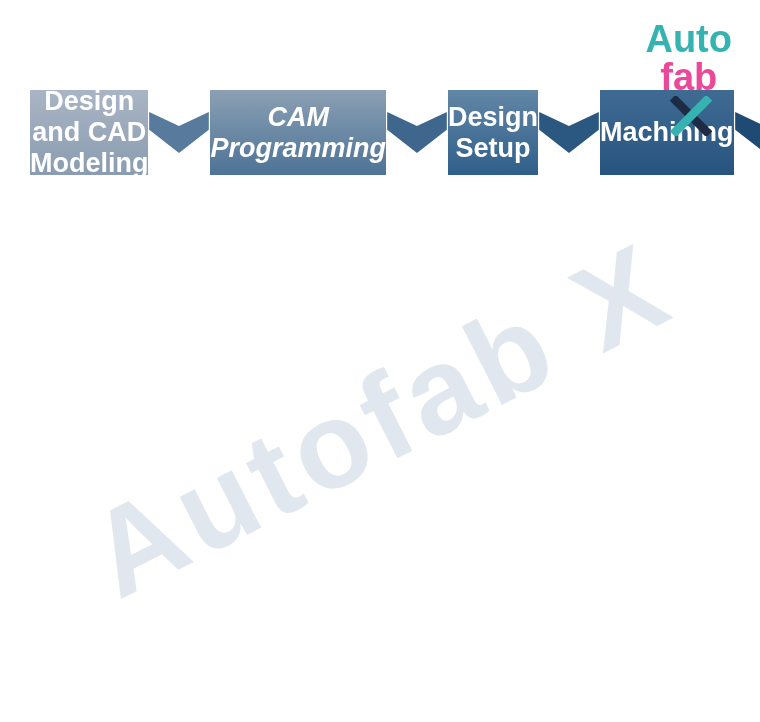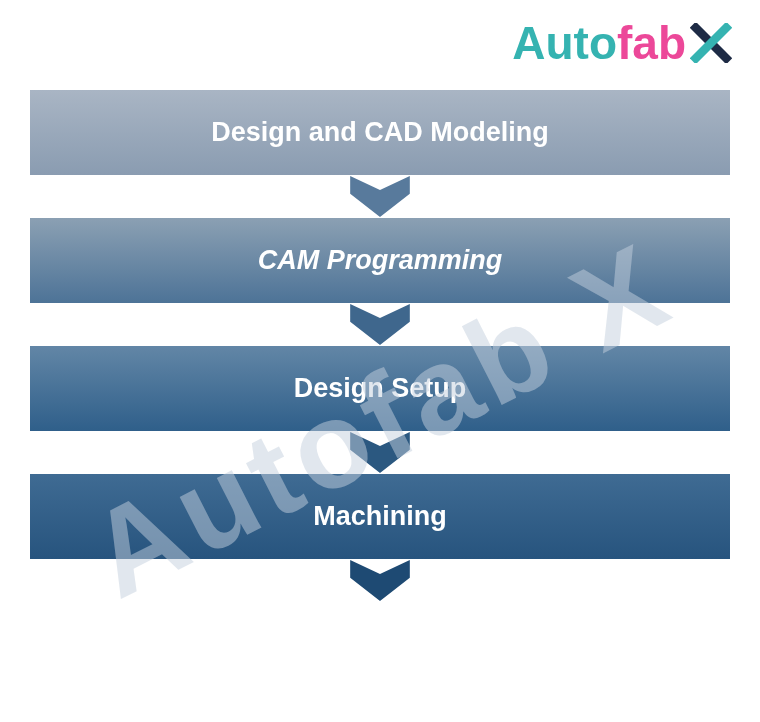--- a/index.html
+++ b/index.html
@@ -16,43 +16,43 @@
     overflow: hidden;
   }
 
   
   .logo {
     position: absolute;
     top: 20px;
     right: 28px;
     display: flex;
     align-items: center;
-    font-size: 46px;
+    font-size: 38px;
     font-weight: bold;
     letter-spacing: 0px;
     line-height: 1;
     z-index: 10;
+    flex-direction: column;
   }
   .logo-auto { color: #35b3b1; }
   .logo-fab  { color: #ec4899; }
   .logo-x {
     width: 42px;
     height: 40px;
     margin-left: 4px;
     display: block;
   }
 
   
   .flow {
     position: absolute;
     top: 90px;
     left: 30px;
     width: 700px;
     display: flex;
-    flex-direction: column;
     align-items: center;
     z-index: 2;
   }
   .step {
     width: 700px;
     height: 85px;
     display: flex;
     align-items: center;
     justify-content: center;
   }

